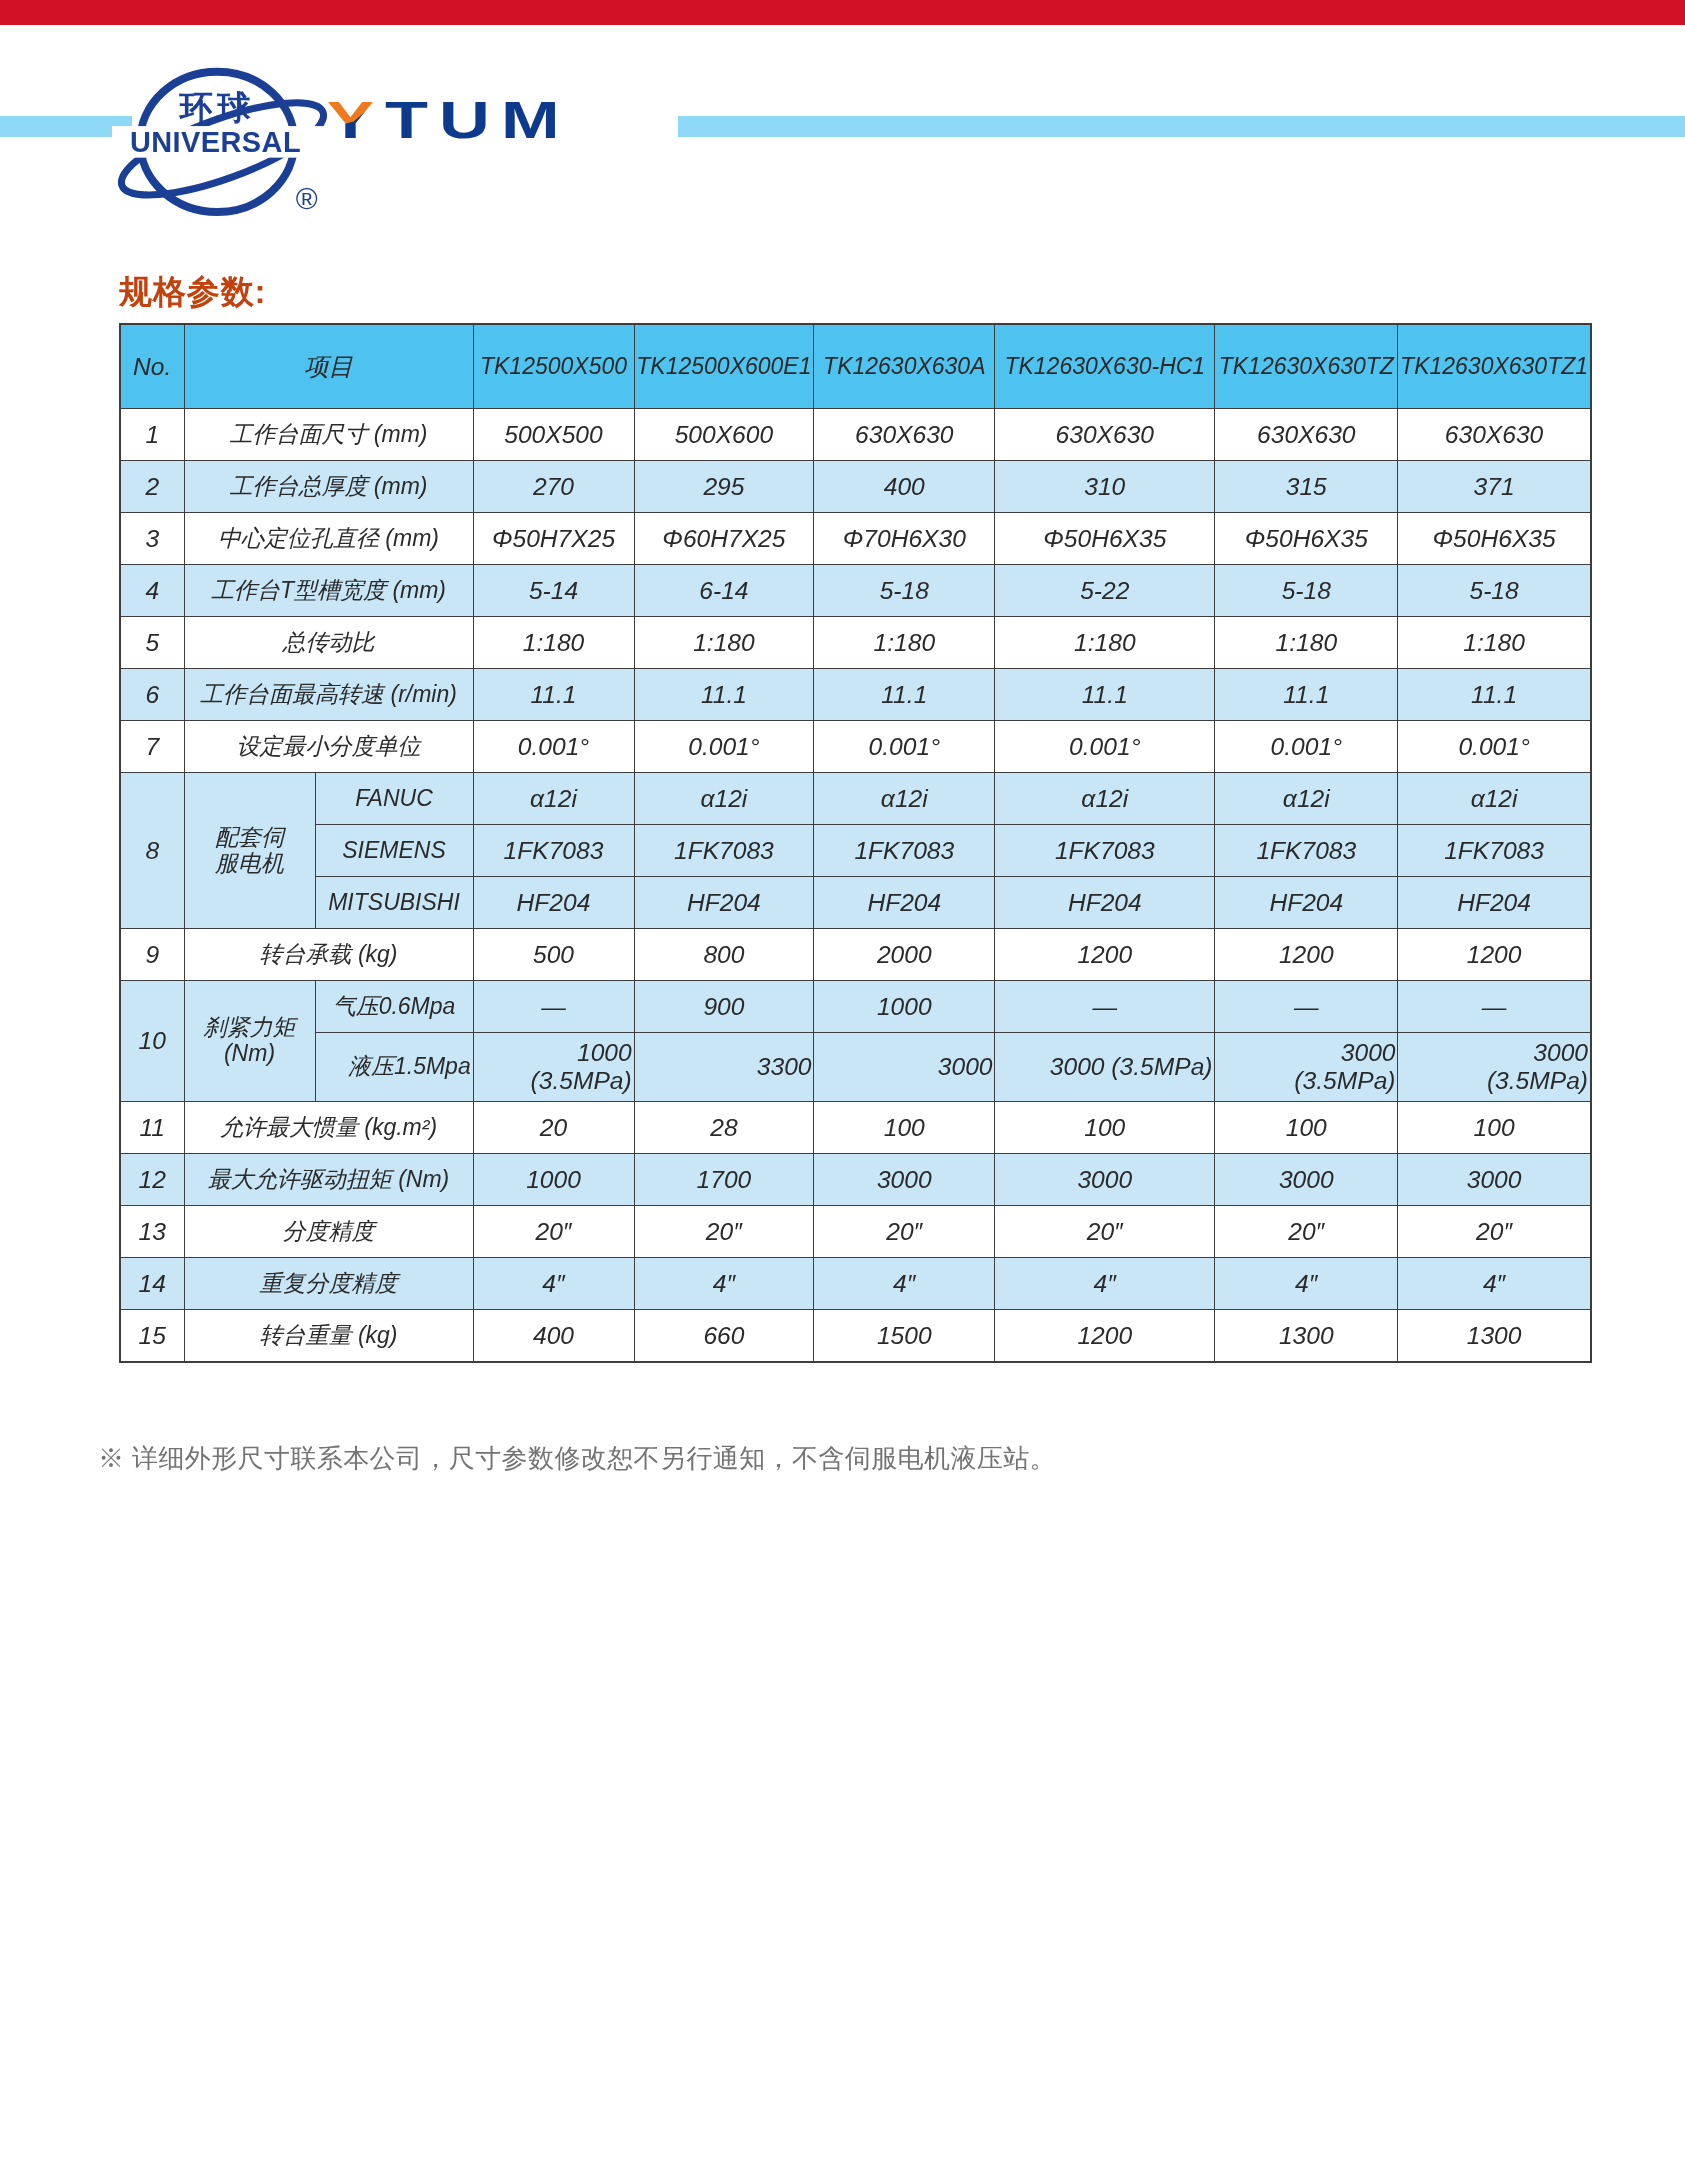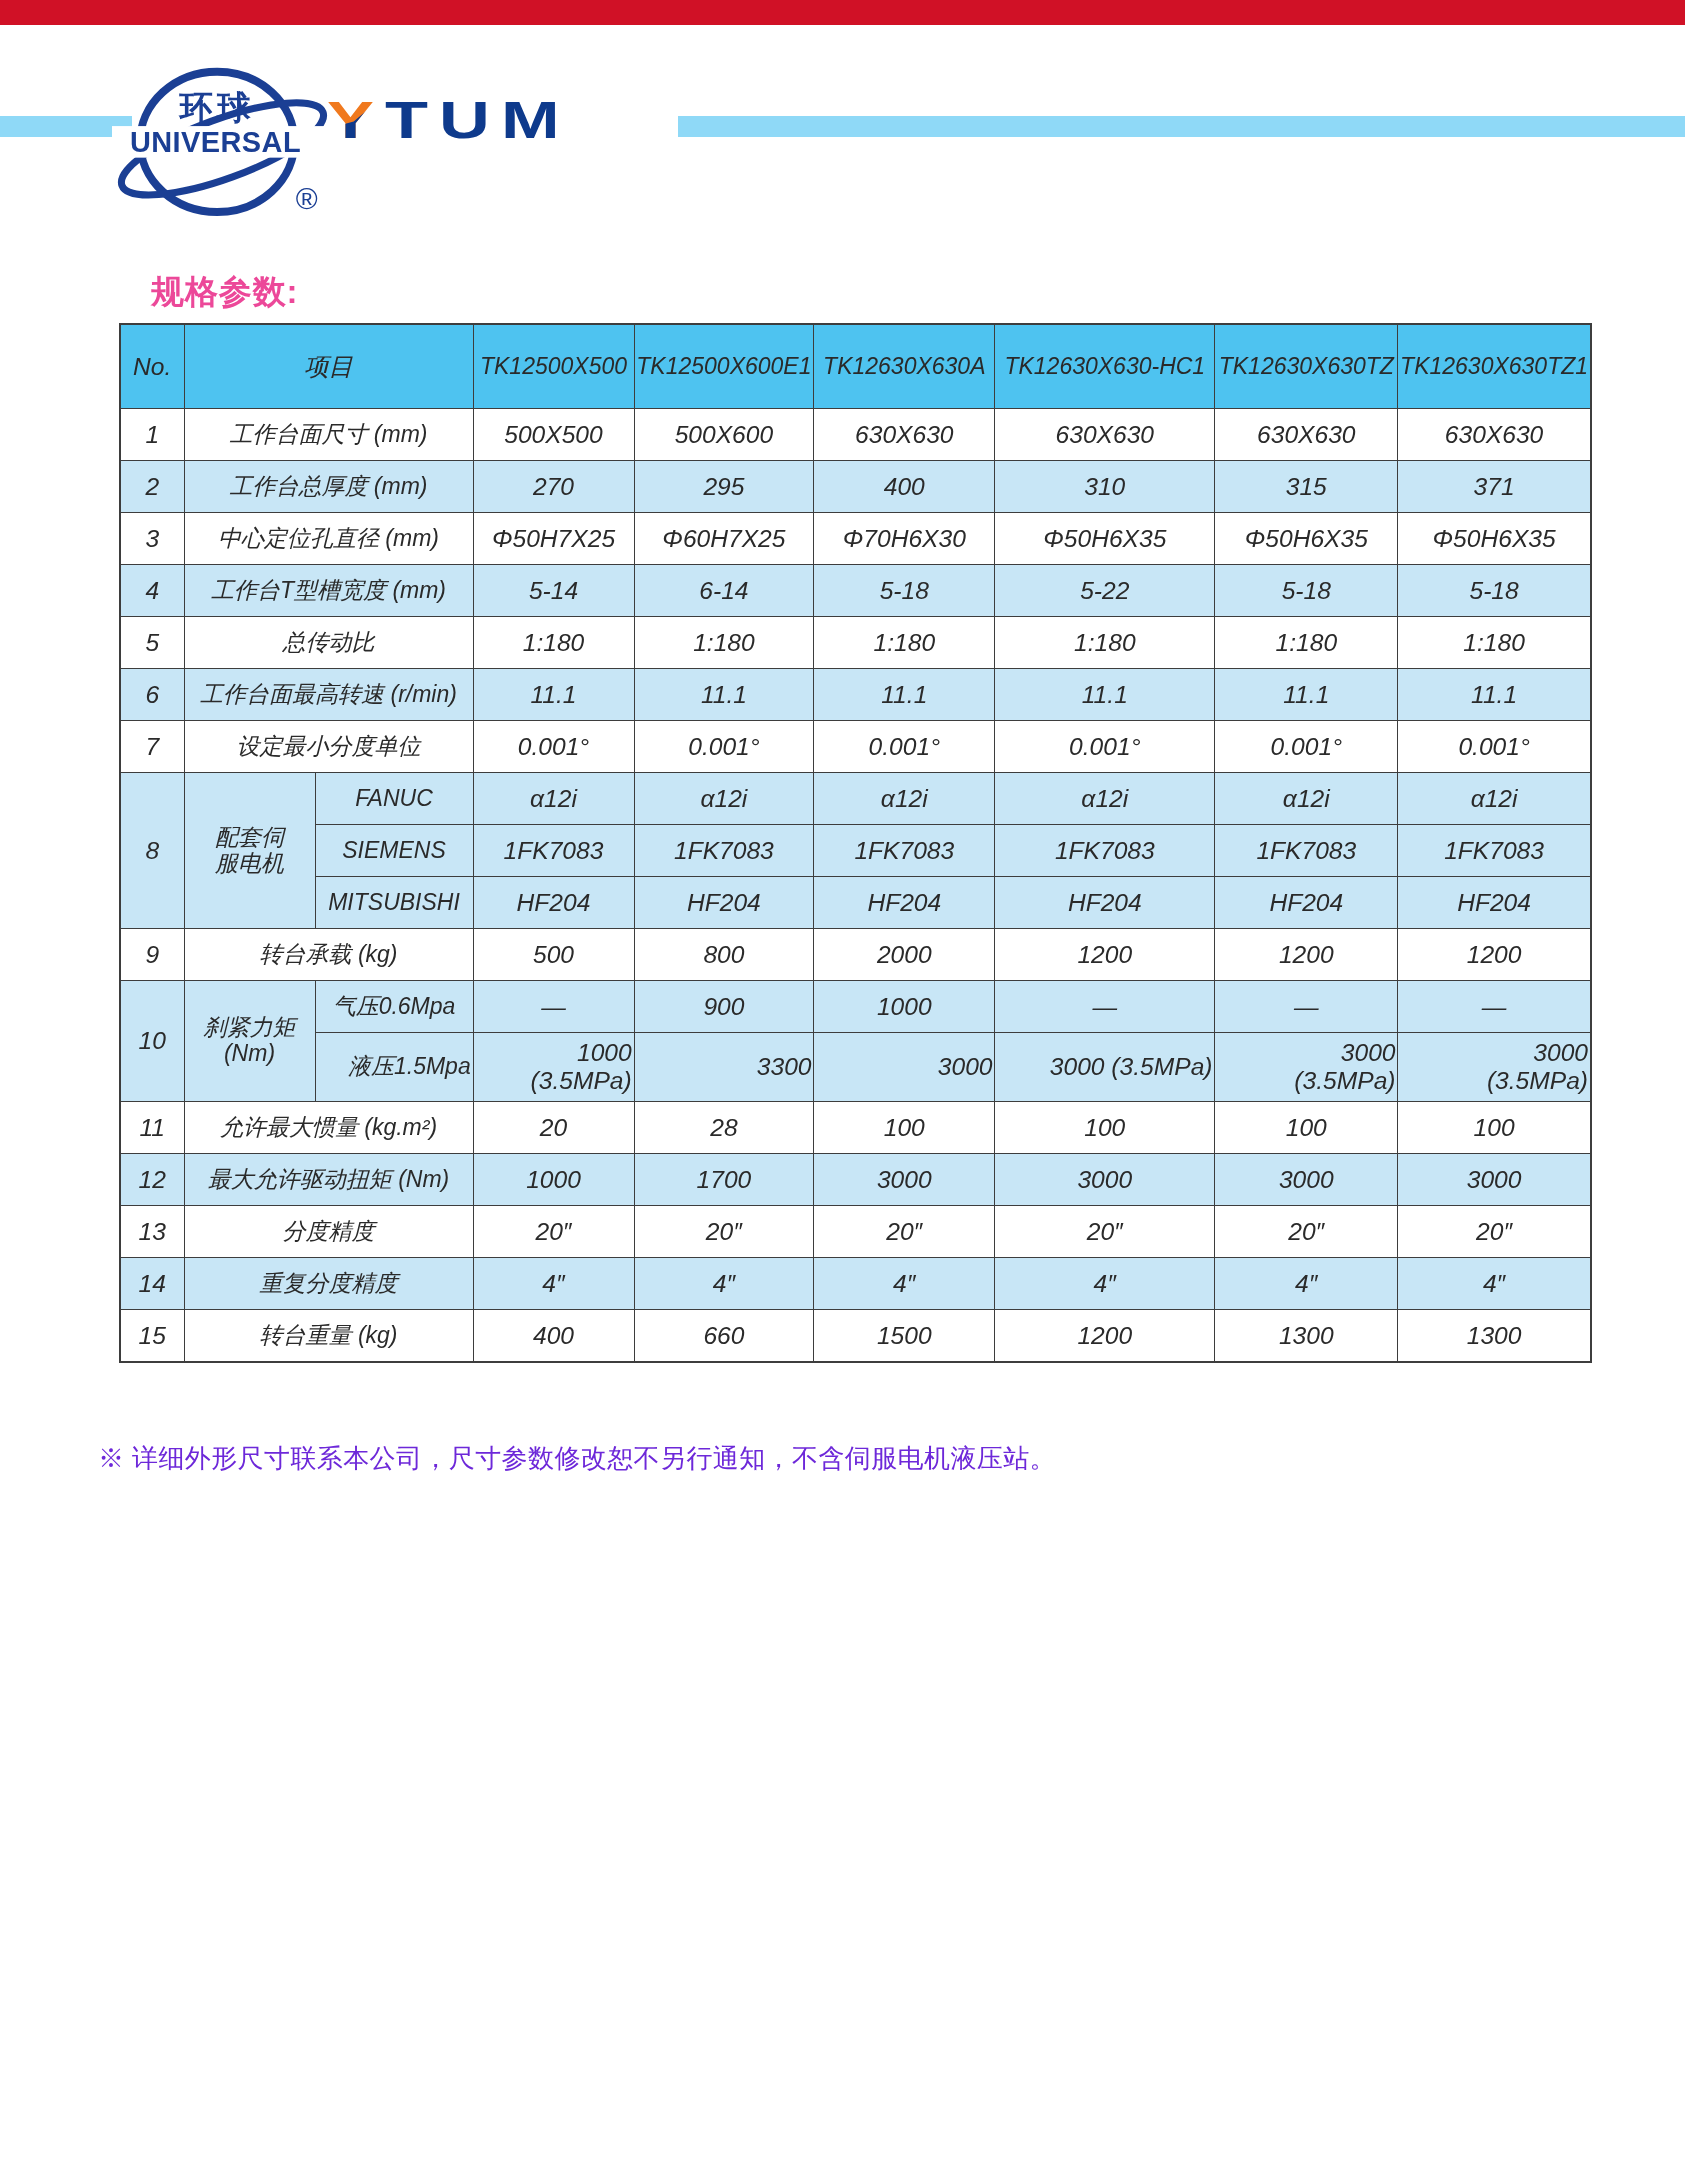--- a/index.html
+++ b/index.html
@@ -31,21 +31,21 @@
     font-size:51px;font-weight:700;line-height:1;
     color:#0E3A8C;letter-spacing:8px;
     transform:scaleX(1.38);transform-origin:left top;
     white-space:nowrap;
   }
   .y-wrap{position:relative;display:inline-block;}
   .y-orange{color:#F0791E;}
   .y-blue{position:absolute;left:0;top:0;color:#0E3A8C;
     clip-path:polygon(46% 52%, 100% 0%, 100% 100%, 0% 100%, 0% 66%);}
   
-  .section-title{position:absolute;left:119px;top:270px;font-size:33px;font-weight:600;color:#ec4899;letter-spacing:0.9px;margin-left:32px;}
+  .section-title{position:absolute;left:119px;top:270px;font-size:33px;font-weight:600;color:#c2410c;letter-spacing:0.9px;}
   
   .spec-table{
     position:absolute;left:119px;top:323px;
     border-collapse:collapse;table-layout:fixed;
     border:2.6px solid #3d3d3d;
     font-style:italic;
   }
   .spec-table th,.spec-table td{
     border:1.8px solid #3d3d3d;
     text-align:center;vertical-align:middle;
@@ -54,21 +54,21 @@
     overflow:hidden;
   }
   .spec-table th{background:#4EC3F0;height:83px;font-weight:400;font-size:23px;}
   .spec-table th.head-label{font-size:24.6px;}
   .spec-table td{height:51px;font-size:24.6px;background:#ffffff;}
   .spec-table td.item-cell{font-size:23px;}
   .spec-table td.sub-cell{font-size:23px;}
   .spec-table tr.shade td{background:#C8E6F6;}
   .spec-table tr.tall td{height:68px;text-align:right;}
   
-  .footnote{position:absolute;left:98px;top:1441px;font-size:26px;color:#6d28d9;letter-spacing:0.4px;}
+  .footnote{position:absolute;left:98px;top:1441px;font-size:26px;color:#737373;letter-spacing:0.4px;}
 </style>
 </head>
 <body>
 
 <div class="page">
 
   <div class="top-red-bar"></div>
 
   <div class="accent-bar left"></div>
   <div class="accent-bar right"></div>

